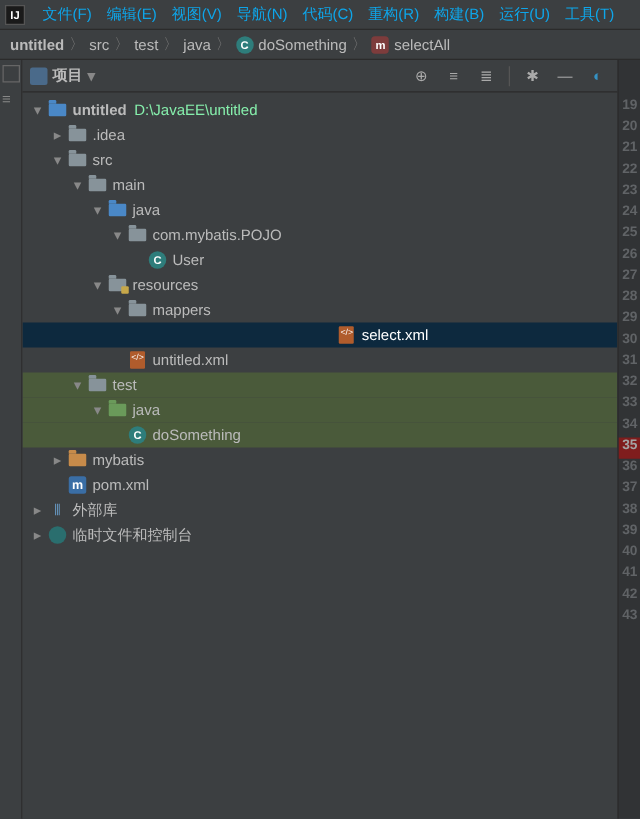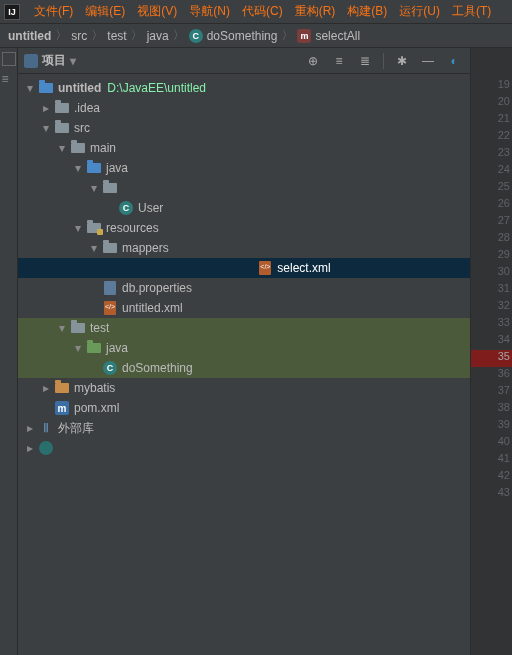--- a/index.html
+++ b/index.html
@@ -1,21 +1,21 @@
 <!DOCTYPE html>
 <html><head>
 <meta charset="utf-8">
 <style>
   * { margin: 0; padding: 0; box-sizing: border-box; font-family: "Segoe UI", Arial, sans-serif; font-size: 12px; }
   body { background: #3c3f41; color: #bbbbbb; width: 512px; height: 655px; overflow: hidden; user-select: none; }
 
   
   .menubar { display: flex; align-items: center; height: 24px; background: #3c3f41; border-bottom: 1px solid #2b2b2b; padding: 0 4px; }
   .app-icon { width: 16px; height: 16px; background: #1a1a1a; border: 1px solid #555; margin-right: 8px; display:flex; align-items:center; justify-content:center; font-size:9px; font-weight:bold; color:#fff;}
-  .menu-item { padding: 0 6px; color: #f97316; cursor: default; }
+  .menu-item { padding: 0 6px; color: #0ea5e9; cursor: default; }
 
   
   .breadcrumb { display: flex; align-items: center; height: 24px; background: #3c3f41; border-bottom: 1px solid #2b2b2b; padding: 0 6px; gap: 2px; }
   .crumb { display: flex; align-items: center; gap: 4px; color: #bbbbbb; padding: 0 2px; }
   .crumb.bold { font-weight: bold; }
   .chev { color: #777; }
   .mini-icon { width: 14px; height: 14px; border-radius: 50%; display:inline-flex; align-items:center; justify-content:center; font-size:9px; font-weight:bold; }
   .mini-icon.c { background:#2e7d7b; color:#fff; }
   .mini-icon.m { background:#7d3c3c; color:#fff; border-radius:3px; }
 
@@ -51,21 +51,21 @@
 
   .file-xml { width:12px; height:14px; background:#b05c2c; border-radius:1px; position:relative; }
   .file-xml:after { content:"</>"; font-size:7px; color:#fff; position:absolute; top:2px; left:1px;}
   .file-prop { width:12px; height:14px; background:#5c7a9a; border-radius:1px; }
   .file-m { width:14px; height:14px; background:#3a6ea5; border-radius:2px; color:#fff; font-size:10px; font-weight:bold; display:flex;align-items:center;justify-content:center;}
   .circ-c { width:14px;height:14px;border-radius:50%; background:#2e7d7b; color:#fff; font-size:9px; font-weight:bold; display:flex;align-items:center;justify-content:center;}
   .lib-ic { width:14px;height:14px; display:flex;align-items:center;justify-content:center; color:#6a9dc9;}
   .scratch-ic { width:14px;height:14px; border-radius:50%; background:#2a6e6e; display:flex;align-items:center;justify-content:center;}
 
   
-  .editor-strip { width:42px; background:#313335; border-left:1px solid #2b2b2b; padding-top:30px;}
+  .editor-strip { width:18px; background:#313335; border-left:1px solid #2b2b2b; padding-top:30px;font-weight:bold;}
   .ln { height:17px; color:#606366; font-size:11px; text-align:right; padding-right:2px; }
   .ln.hl { background:#7f1d1d; color:#a4a3a3; }
 </style>
 </head>
 <body>
 
 <div class="menubar">
   <div class="app-icon">IJ</div>
   <div class="menu-item">文件(F)</div>
   <div class="menu-item">编辑(E)</div>
@@ -157,20 +157,21 @@
         <span class="ic">
             <span class="folder blue"></span>
           </span>
         <span class="label">java</span>
       </div>
       <div class="node" style="padding-left:68px;">
         <span class="arrow">▾</span>
         <span class="ic">
             <span class="folder"></span>
           </span>
+        <span class="label">com.mybatis.POJO</span>
       </div>
       <div class="node" style="padding-left:84px;">
         <span class="arrow"></span>
         <span class="ic">
             <span class="circ-c">C</span>
           </span>
         <span class="label">User</span>
       </div>
       <div class="node" style="padding-left:52px;">
         <span class="arrow">▾</span>
@@ -189,27 +190,20 @@
       <div class="node selected" style="padding-left:84px;">
         <span class="arrow"></span>
         <span class="ic">
             <span class="file-xml"></span>
           </span>
         <span class="label">select.xml</span>
       </div>
       <div class="node" style="padding-left:68px;">
         <span class="arrow"></span>
         <span class="ic">
-            <span class="file-prop"></span>
-          </span>
-        <span class="label">db.properties</span>
-      </div>
-      <div class="node" style="padding-left:68px;">
-        <span class="arrow"></span>
-        <span class="ic">
             <span class="file-xml"></span>
           </span>
         <span class="label">untitled.xml</span>
       </div>
       <div class="node hl-green" style="padding-left:36px;">
         <span class="arrow">▾</span>
         <span class="ic">
             <span class="folder"></span>
           </span>
         <span class="label">test</span>
@@ -247,20 +241,21 @@
         <span class="ic">
             <span class="lib-ic">⫴</span>
           </span>
         <span class="label">外部库</span>
       </div>
       <div class="node" style="padding-left:4px;">
         <span class="arrow">▸</span>
         <span class="ic">
             <span class="scratch-ic"></span>
           </span>
+        <span class="label">临时文件和控制台</span>
       </div>
     </div>
   </div>
 
   <div class="editor-strip">
     <div class="ln">19</div>
     <div class="ln">20</div>
     <div class="ln">21</div>
     <div class="ln">22</div>
     <div class="ln">23</div>

